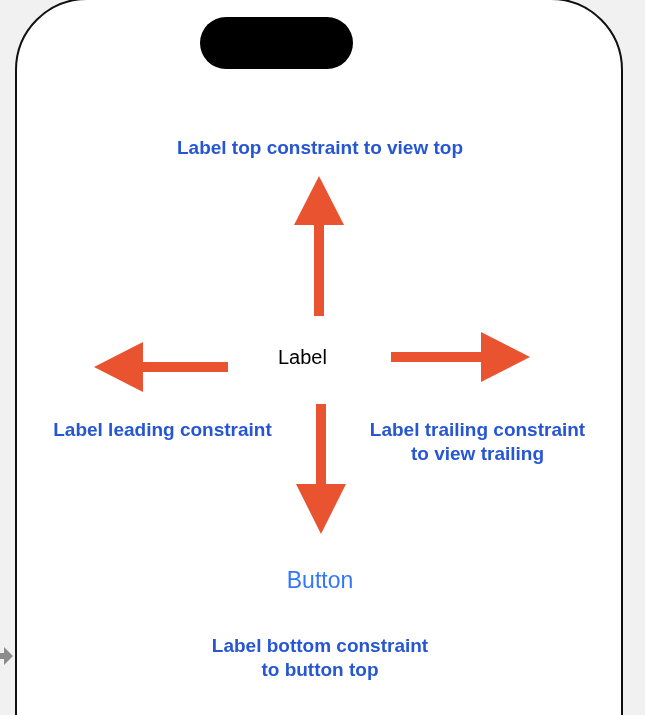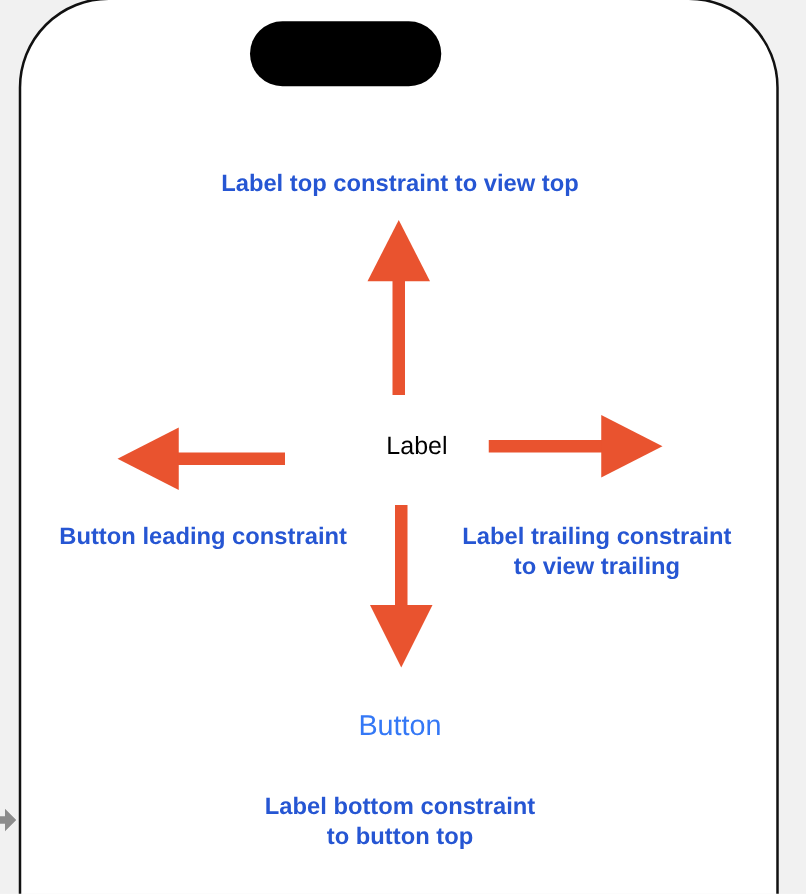--- a/index.html
+++ b/index.html
@@ -52,21 +52,21 @@
       line-height: 24px;
       text-align: center;
       white-space: nowrap;
       margin-top: 12px;
     }
     .label-view {
       position: absolute;
       left: 278px;
       top: 344px;
       width: 80px;
-      text-align: right;
+      text-align: left;
       font-size: 20px;
       color: #000000;
       line-height: 26px;
     }
     .button-view {
       position: absolute;
       left: 270px;
       top: 567px;
       width: 100px;
       text-align: center;
@@ -116,21 +116,21 @@
     </g>
     <g fill="#e9532f">
       <rect x="316" y="404" width="10" height="81"></rect>
       <polygon points="296,484 346,484 321,534"></polygon>
     </g>
   </svg>
 
   <div class="label-view">Label</div>
 
   <div class="annot" style="left: 15px; top: 406px; width: 295px;">
-    <div>Button leading constraint</div>
+    <div>Label leading constraint</div>
   </div>
 
   <div class="annot" style="left: 330px; top: 406px; width: 295px;">
     <div>Label trailing constraint</div>
     <div>to view trailing</div>
   </div>
 
   <div class="button-view">Button</div>
 
   <div class="annot" style="left: 170px; top: 622px; width: 300px; text-align: center;">

